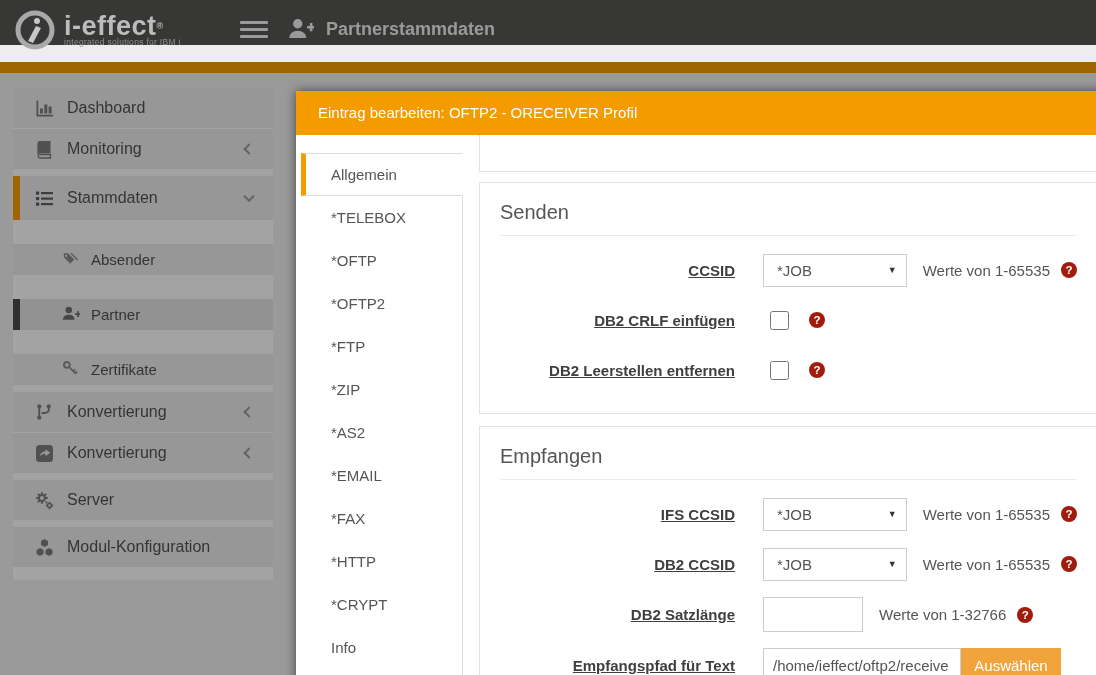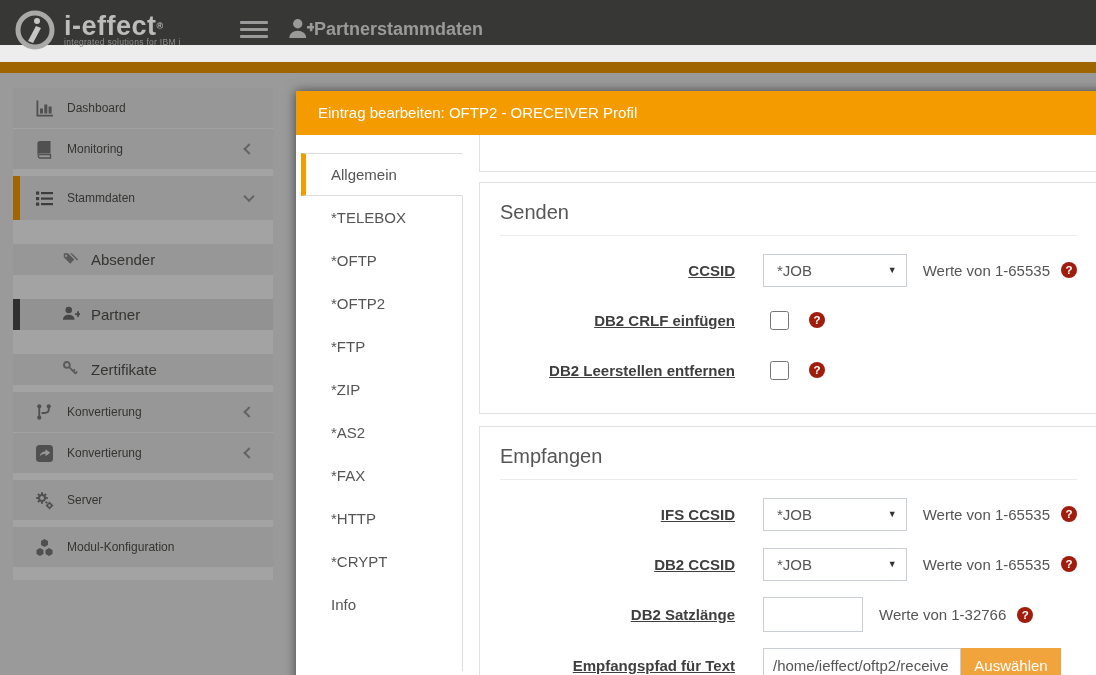--- a/index.html
+++ b/index.html
@@ -9,31 +9,31 @@
   
   .app-header { position:absolute; left:0; top:0; width:1096px; height:45px; background:#373735; z-index:10; }
   .logo { position:absolute; left:14px; top:9px; display:flex; align-items:center; }
   .logo-text { margin-left:8px; }
   .logo-name { font-size:27px; font-weight:bold; color:#bcbcbc; letter-spacing:0.5px; line-height:26px; }
   .logo-reg { font-size:9px; color:#bcbcbc; vertical-align:top; }
   .logo-tag { font-size:8.5px; color:#8f8f8f; letter-spacing:0.3px; margin-top:-2px; }
   .burger { position:absolute; left:240px; top:21px; width:28px; height:20px; cursor:pointer; }
   .burger span { display:block; height:3px; background:#9a9a9a; margin-bottom:4px; border-radius:1px; }
   .module-title { position:absolute; left:288px; top:17px; display:flex; align-items:center; color:#9a9a9a; }
-  .module-title .mt-label { font-size:18px; font-weight:bold; }
+  .module-title .mt-label { font-size:18px; font-weight:bold; margin-left:12px; }
 
   
   .stripe { position:absolute; left:0; top:62px; width:1096px; height:11px; background:#f49b00; }
   .page-bg { position:absolute; left:0; top:73px; width:1096px; height:602px; background:#ededed; }
 
   
   .sidebar { position:absolute; left:13px; top:88px; width:260px; background:#fafafa; padding-bottom:6px; }
   .sb-group { margin-bottom:7px; }
   .sb-item { position:relative; height:40px; display:flex; align-items:center; background:#e9e9e9;
-             margin-bottom:1px; padding-left:15px; color:#51514e; font-size:12px; cursor:pointer;
+             margin-bottom:1px; padding-left:15px; color:#51514e; font-size:16px; cursor:pointer;
              border-left:7px solid transparent; }
   .sb-item .sb-label { margin-left:13px; }
   .sb-item.active-main { border-left-color:#f49b00; height:44px; }
   .sb-sub { height:31px; padding-left:42px; font-size:15px;margin-top:24px; }
   .sb-sub .sb-label { margin-left:10px; }
   .sb-sub.active-sub { border-left-color:#4a4a4a; background:#e0e0e0; }
   .sb-icon { width:19px; height:19px; flex:0 0 19px; display:inline-block; }
   .sb-icon svg { display:block; }
   .chev { position:absolute; right:20px; top:50%; width:8px; height:8px; border-color:#9a9a9a; border-style:solid; border-width:0; }
   .chev-l { border-left-width:2px; border-bottom-width:2px; transform:translateY(-50%) rotate(45deg); }
@@ -248,20 +248,21 @@
   <div class="m-body">
 
     <div class="tabs">
       <div class="tab active">Allgemein</div>
       <div class="tab">*TELEBOX</div>
       <div class="tab">*OFTP</div>
       <div class="tab">*OFTP2</div>
       <div class="tab">*FTP</div>
       <div class="tab">*ZIP</div>
       <div class="tab">*AS2</div>
+      <div class="tab">*EMAIL</div>
       <div class="tab">*FAX</div>
       <div class="tab">*HTTP</div>
       <div class="tab">*CRYPT</div>
       <div class="tab">Info</div>
       <div class="tab-spacer"></div>
     </div>
 
     <div class="content">
 
       <div class="panel-top"></div>

